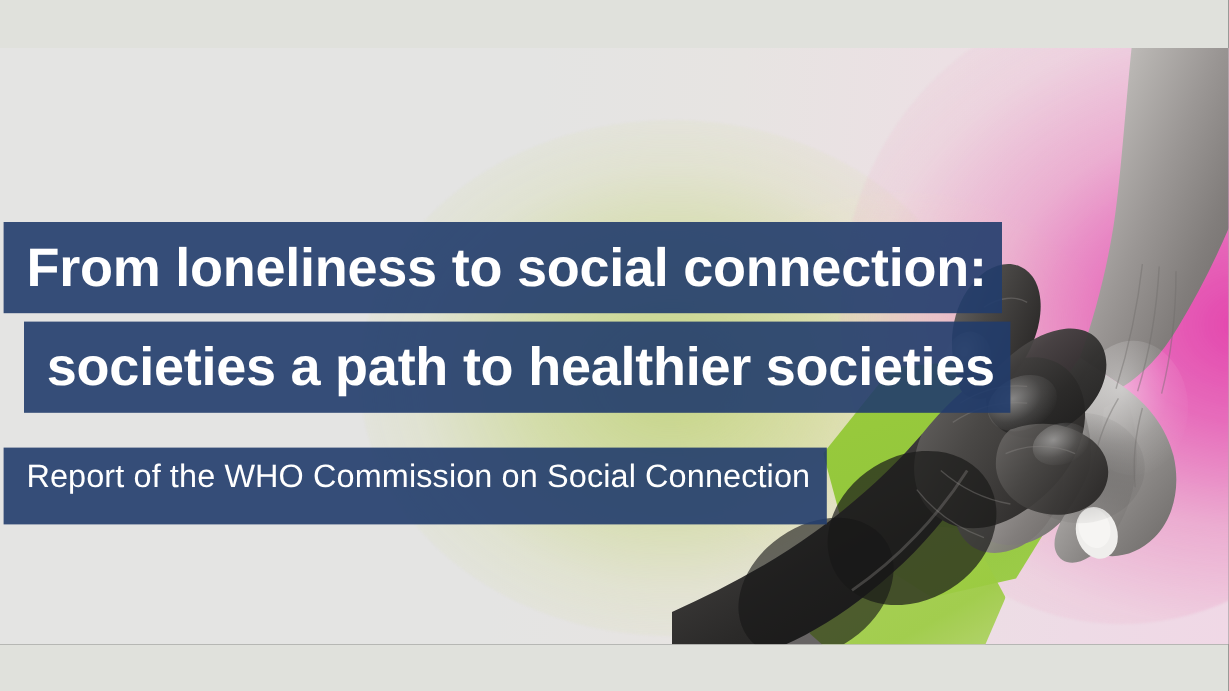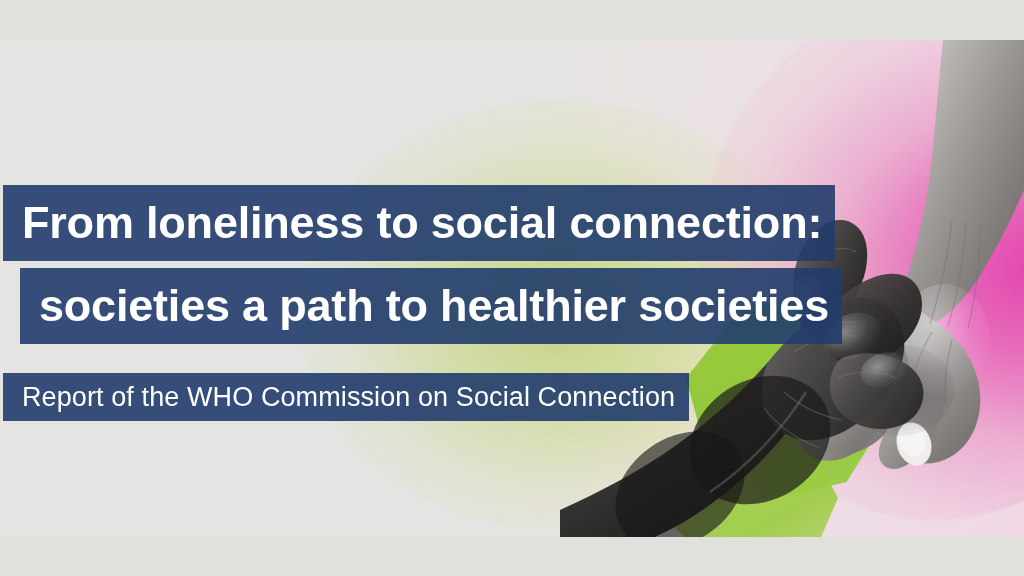--- a/index.html
+++ b/index.html
@@ -145,21 +145,21 @@
     height: 76px;
     padding: 0 13px 0 19px;
   }
   .title-line.l1 { left: 3px;  top: 185px; }
   .title-line.l2 { left: 20px; top: 268px; }
 
   .subtitle-line {
     font-weight: normal;
     font-size: 27px;
     line-height: 48px;
-    height: 48px;
+    height: 64px;
     padding: 0 14px 0 19px;
     left: 3px;
     top: 373px;
     letter-spacing: 0.1px;
   }
 </style>
 </head>
 <body>
 
 <div id="cover">

